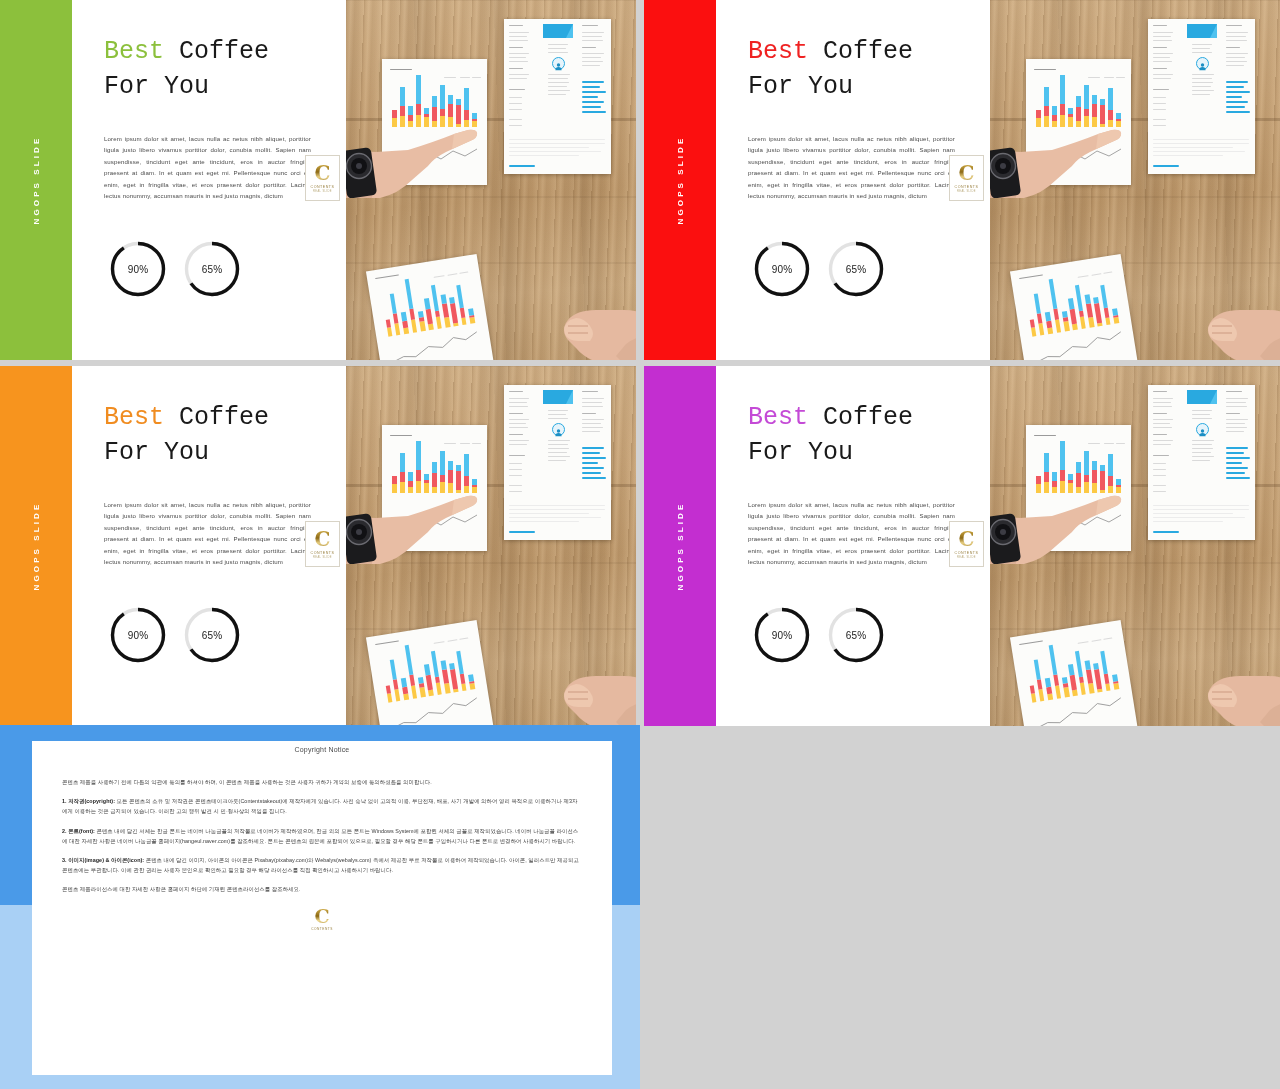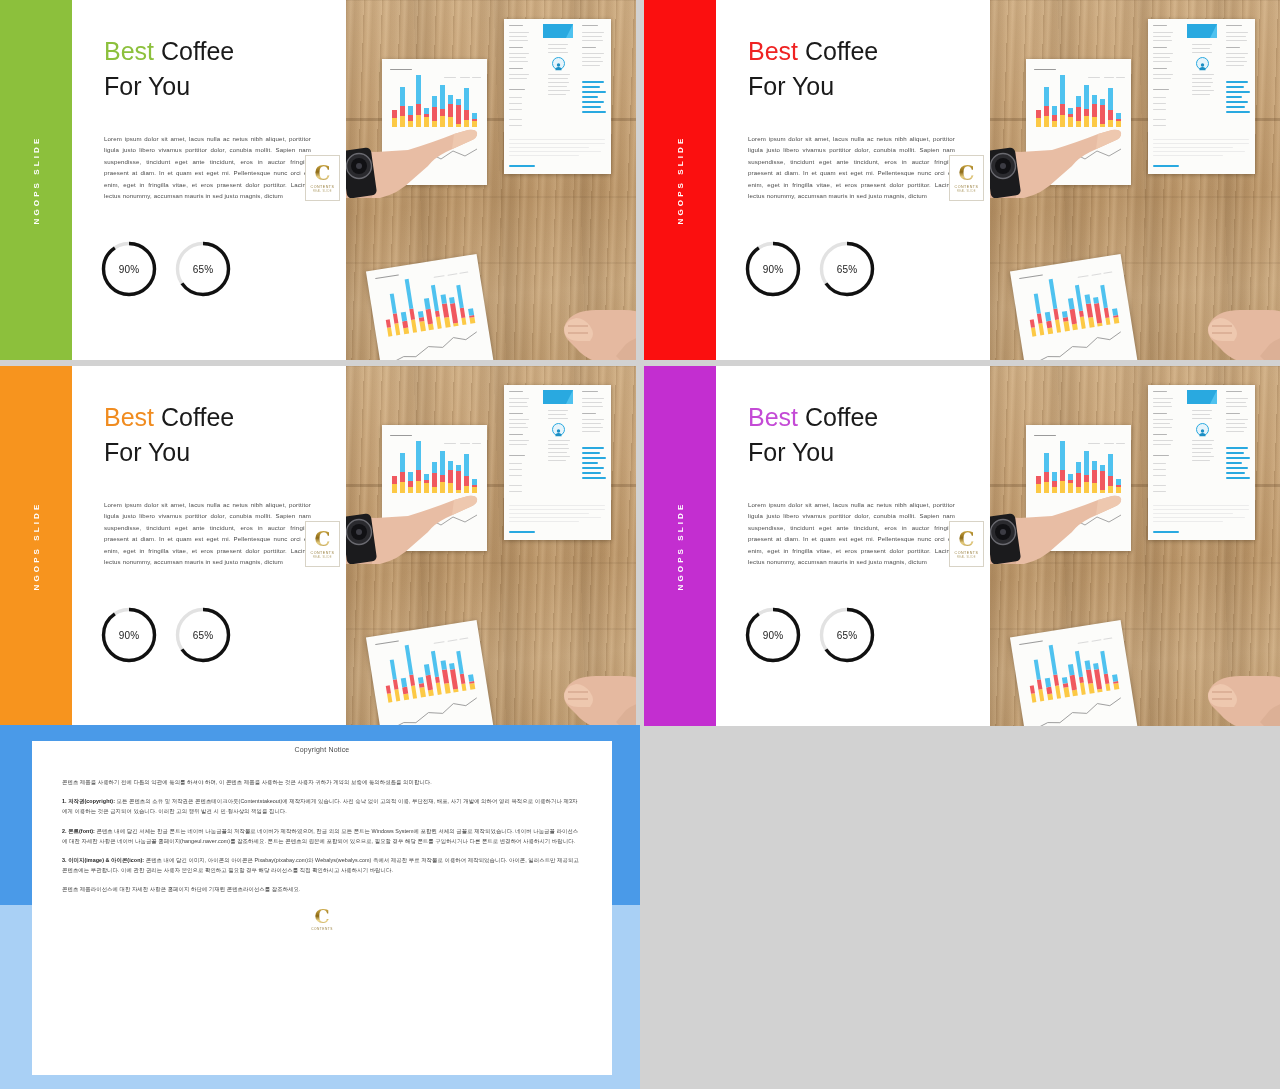--- a/index.html
+++ b/index.html
@@ -42,21 +42,21 @@
 
   
   .textcol{
     flex:0 0 274px;
     width:274px;height:100%;
     position:relative;
     background:#fff;
   }
   .title{
     position:absolute;left:32px;top:34px;
-    font-family:Liberation Sans, sans-serif;
+    font-family:Liberation Mono, monospace;
     font-size:25px;
     line-height:35px;
     color:#1a1a1a;
     letter-spacing:0px;
     white-space:nowrap;
   }
   .title .hl{font-weight:400;}
   .title .l2{display:block;}
 
   .body{
@@ -84,21 +84,21 @@
     font-size:20px;font-weight:700;line-height:20px;
     background:linear-gradient(180deg,#d9b34a 0%,#8c6a17 45%,#e8cf83 70%,#9c7a22 100%);
     -webkit-background-clip:text;background-clip:text;
     color:transparent;
     -webkit-text-fill-color:transparent;
   }
   .logo .n1{font-size:3.6px;color:#9a8040;letter-spacing:.5px;margin-top:1.5px;}
   .logo .n2{font-size:2.6px;color:#b8a878;letter-spacing:.4px;margin-top:.8px;}
 
   
-  .donuts{position:absolute;left:28px;top:240px;display:flex;gap:16px;}
+  .donuts{position:absolute;left:37px;top:240px;display:flex;gap:16px;}
   .donut{position:relative;width:58px;height:58px;}
   .donut svg{display:block;transform:rotate(-90deg);}
   .donut .val{
     position:absolute;inset:0;
     display:flex;align-items:center;justify-content:center;
     font-size:10px;color:#1a1a1a;font-weight:400;
     letter-spacing:.2px;
   }
 
   

